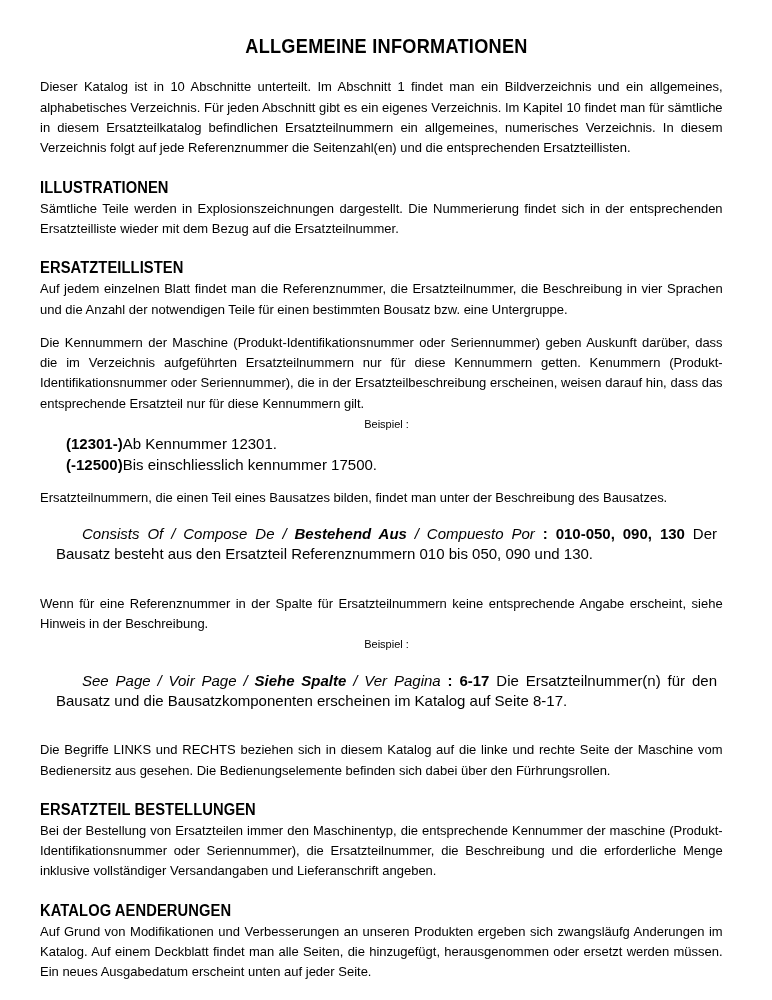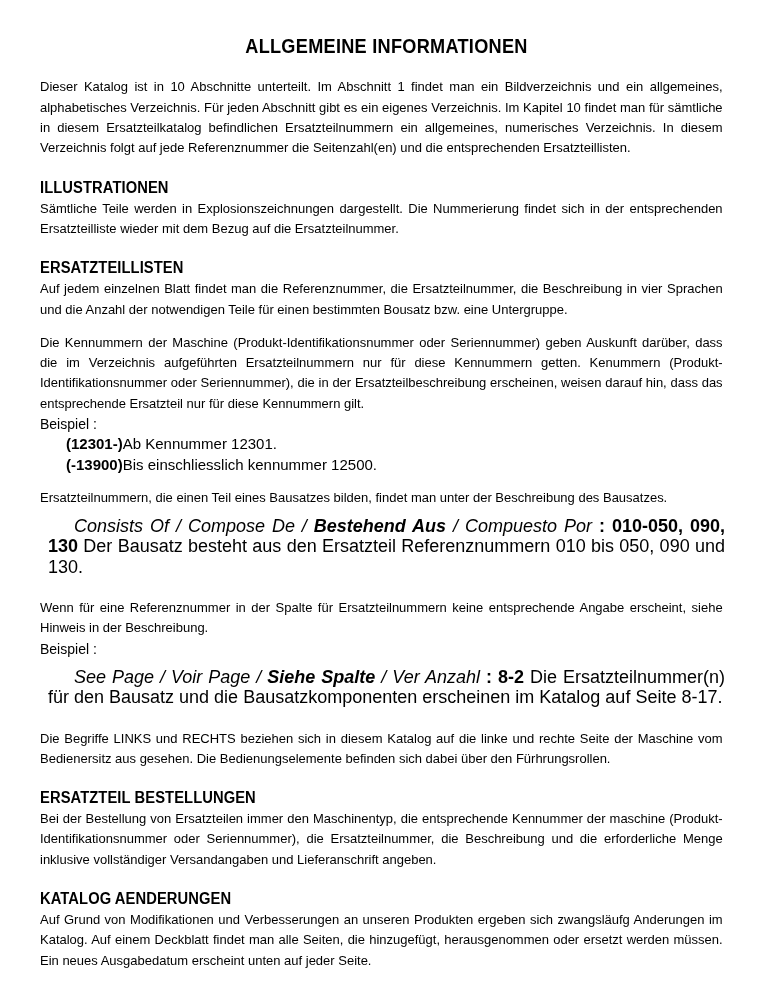--- a/index.html
+++ b/index.html
@@ -64,36 +64,37 @@
     transform: scaleX(0.985);
     transform-origin: left center;
   }
 
   
   .gap-lg { height: 19px; }
   .gap-md { height: 13px; }
 
   
   .example-label {
-    font-size: 14px;
+    font-size: 11px;
     line-height: 20.3px;
     margin: 0;
+    text-align: center;
   }
   .example-line {
     font-size: 15px;
     line-height: 20.3px;
     margin: 0;
     padding-left: 26px;
     white-space: nowrap;
   }
   .example-para {
-    font-size: 18px;
+    font-size: 15px;
     line-height: 20.3px;
     text-align: justify;
-    margin: 8px;
+    margin: 16px;
     text-indent: 26px;
   }
 
   b, .b { font-weight: bold; }
   i, .i { font-style: italic; }
   .bi { font-weight: bold; font-style: italic; }
 
   
   .scan {
     filter: contrast(1.04);
@@ -122,40 +123,40 @@
     <div class="gap-md"></div>
 
     <p class="para">Die Kennummern der Maschine (Produkt-Identifikationsnummer oder Seriennummer) geben Auskunft darüber, dass die im Verzeichnis aufgeführten Ersatzteilnummern nur für diese Kennummern getten. Kenummern (Produkt-Identifikationsnummer oder Seriennummer), die in der Ersatzteilbeschreibung erscheinen, weisen darauf hin, dass das entsprechende Ersatzteil nur für diese  Kennummern gilt.</p>
 
     <p class="example-label">Beispiel :</p>
 
     <p class="example-line">
       <b>(12301-)</b><span>Ab Kennummer 12301.</span>
     </p>
     <p class="example-line">
-      <b>(-13900)</b><span>Bis einschliesslich kennummer 12500.</span>
+      <b>(-12500)</b><span>Bis einschliesslich kennummer 17500.</span>
     </p>
 
     <div class="gap-md"></div>
 
     <p class="para">Ersatzteilnummern, die einen Teil eines Bausatzes bilden, findet man unter der Beschreibung des Bausatzes.</p>
 
 
     <p class="example-para">
       <i>Consists Of / Compose De / </i><span class="bi">Bestehend Aus</span><i> / Compuesto Por</i><b> : 010-050, 090, 130</b><span>  Der Bausatz besteht aus den Ersatzteil Referenznummern 010 bis 050, 090 und 130.</span>
     </p>
 
     <div class="gap-md"></div>
 
     <p class="para">Wenn für eine Referenznummer in der Spalte für Ersatzteilnummern keine entsprechende Angabe erscheint, siehe Hinweis in der Beschreibung.</p>
 
     <p class="example-label">Beispiel :</p>
 
     <p class="example-para">
-      <i>See Page / Voir Page / </i><span class="bi">Siehe Spalte</span><i> / Ver Anzahl</i><b> : 8-2</b><span> Die Ersatzteilnummer(n) für den Bausatz und die Bausatzkomponenten erscheinen im Katalog auf Seite 8-17.</span>
+      <i>See Page / Voir Page / </i><span class="bi">Siehe Spalte</span><i> / Ver Pagina</i><b> : 6-17</b><span> Die Ersatzteilnummer(n) für den Bausatz und die Bausatzkomponenten erscheinen im Katalog auf Seite 8-17.</span>
     </p>
 
     <div class="gap-md"></div>
 
     <p class="para">Die Begriffe LINKS und RECHTS beziehen sich in diesem Katalog auf die linke und rechte Seite der Maschine vom Bedienersitz aus gesehen. Die Bedienungselemente befinden sich dabei über den Fürhrungsrollen.</p>
 
     <div class="gap-lg"></div>
 
     <h2 class="section-heading">ERSATZTEIL BESTELLUNGEN</h2>
     <p class="para">Bei der Bestellung von Ersatzteilen immer den Maschinentyp, die entsprechende Kennummer der maschine (Produkt-Identifikationsnummer oder Seriennummer), die Ersatzteilnummer, die Beschreibung und die erforderliche Menge inklusive vollständiger Versandangaben und Lieferanschrift angeben.</p>

